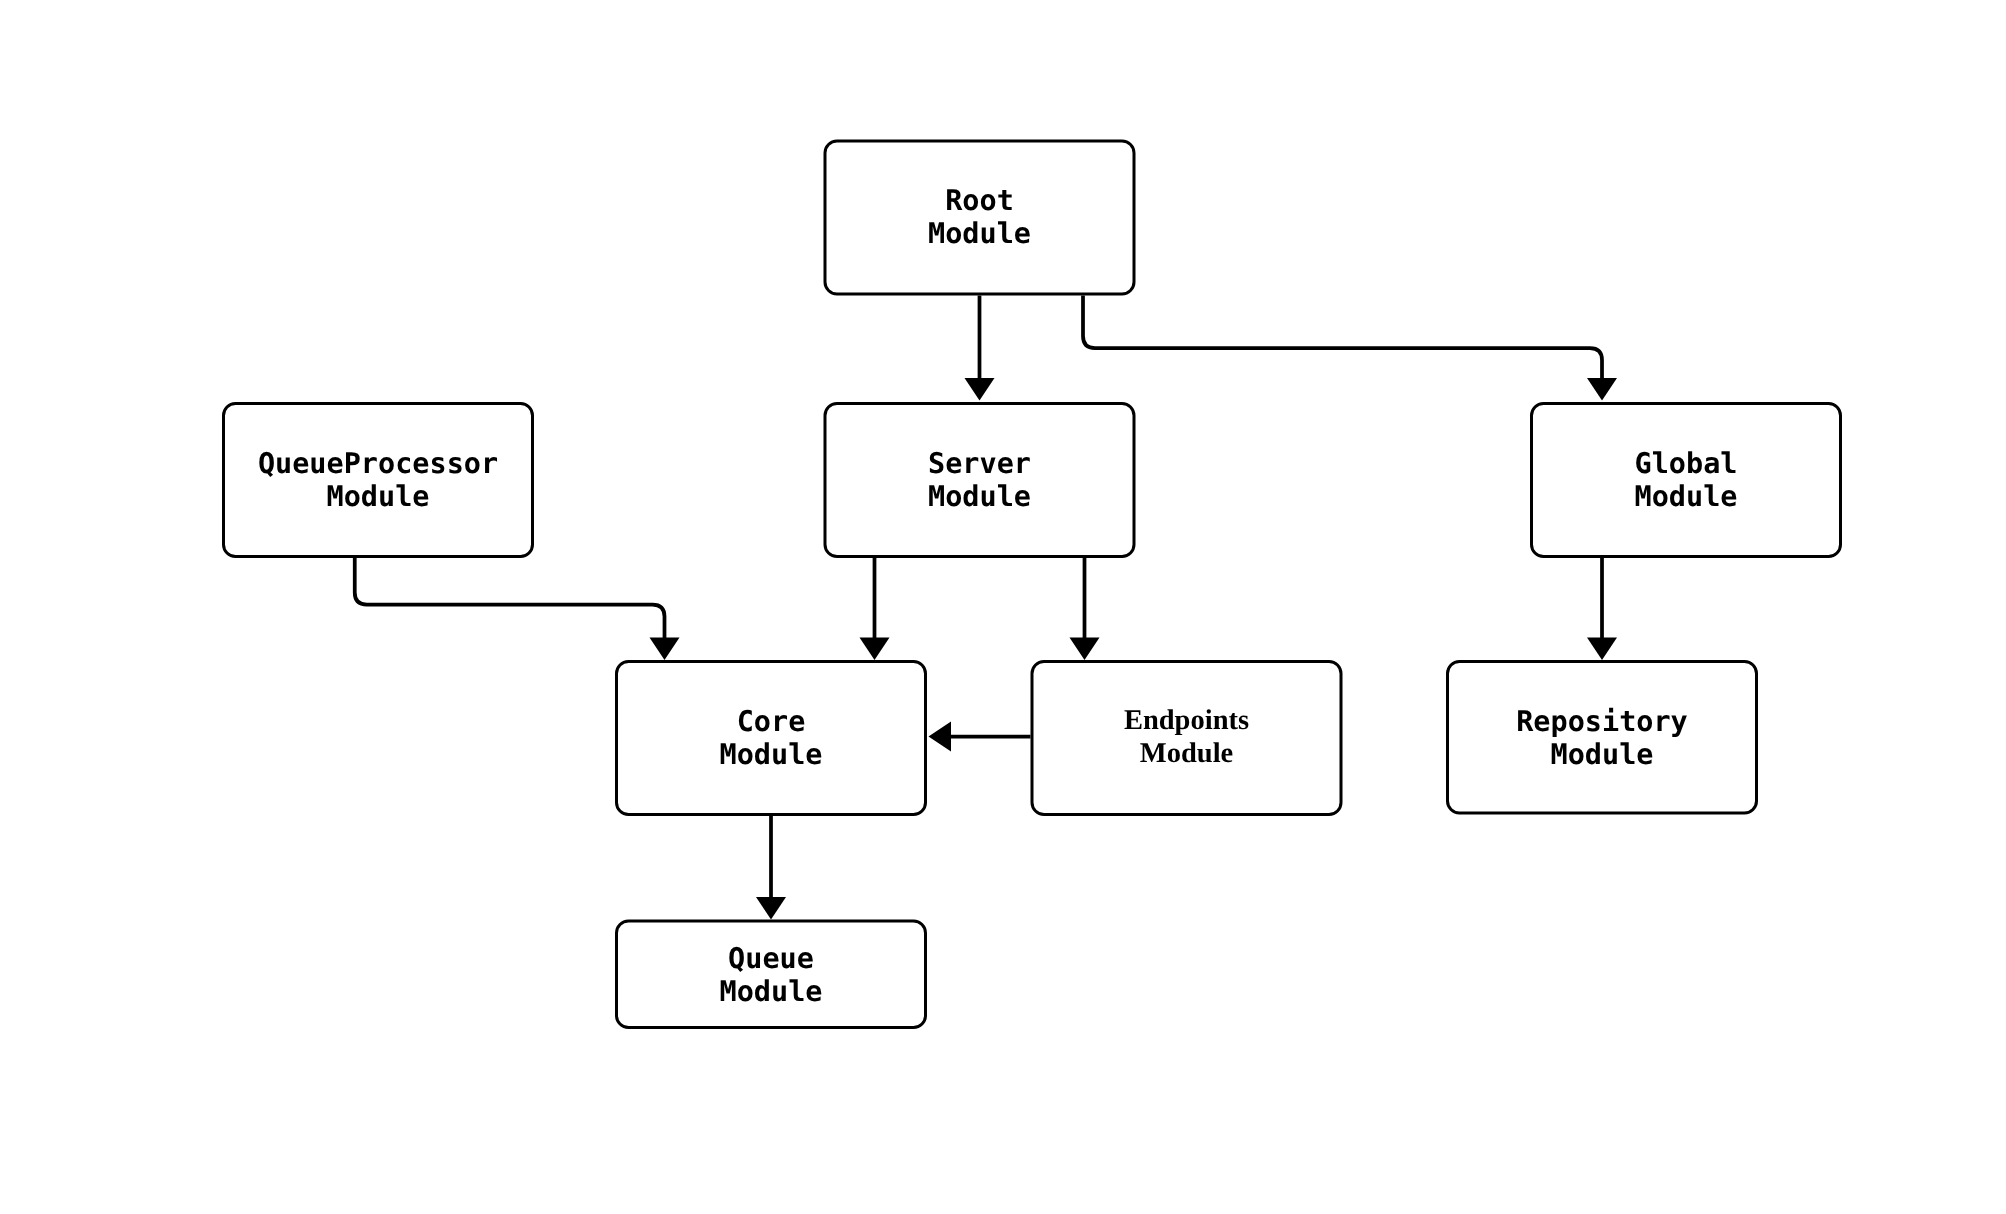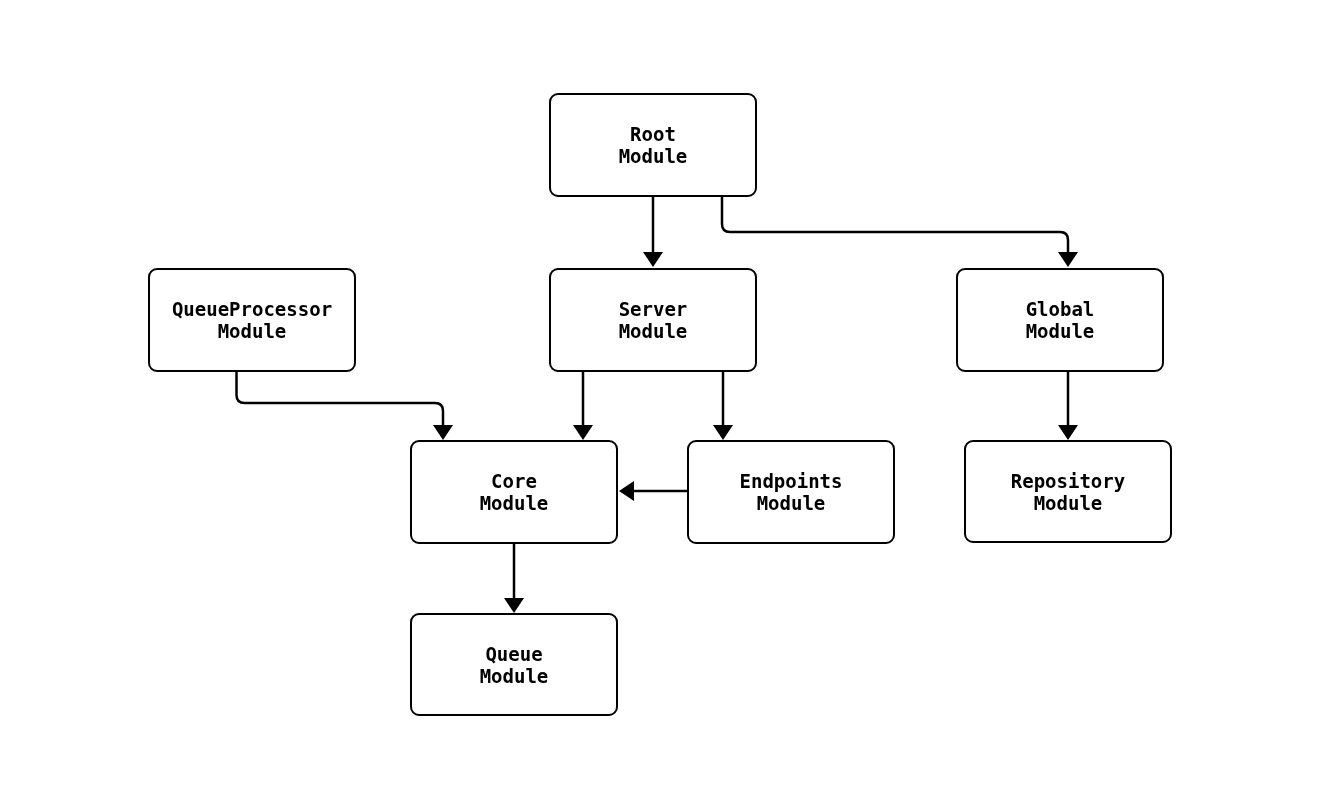--- a/index.html
+++ b/index.html
@@ -100,38 +100,38 @@
   <div class="node" style="left:132px; top:268px;margin-left:16px;">
     <span>QueueProcessor</span>
     <span>Module</span>
   </div>
 
   <div class="node" style="left:549px; top:268px;">
     <span>Server</span>
     <span>Module</span>
   </div>
 
-  <div class="node" style="left:956px; top:268px;">
+  <div class="node" style="left:1020px; top:268px;">
     <span>Global</span>
     <span>Module</span>
   </div>
 
   <div class="node" style="left:410px; top:440px;">
     <span>Core</span>
     <span>Module</span>
   </div>
 
-  <div class="node" style="left:687px; top:440px;">
+  <div class="node" style="left:687px; top:440px;font-family:Liberation Serif, serif;">
     <span>Endpoints</span>
     <span>Module</span>
   </div>
 
   <div class="node" style="left:964px; top:440px; height:103px;align-items:center;">
     <span>Repository</span>
     <span>Module</span>
   </div>
 
-  <div class="node" style="left:410px; top:613px; height:103px;">
+  <div class="node" style="left:410px; top:613px; height:73px;">
     <span>Queue</span>
     <span>Module</span>
   </div>
 
 </div>
 
 </body></html>

